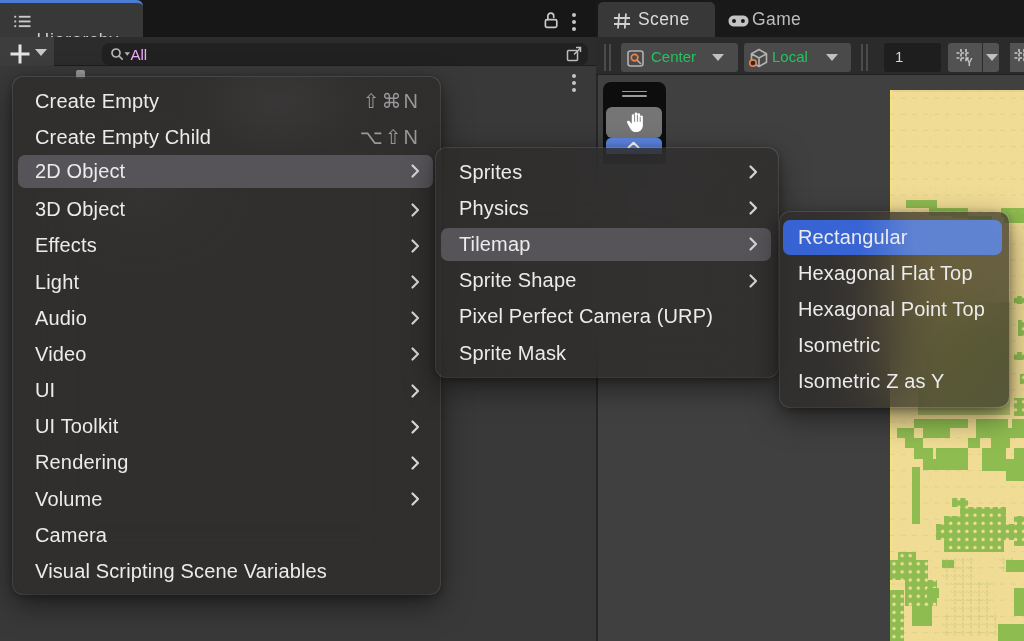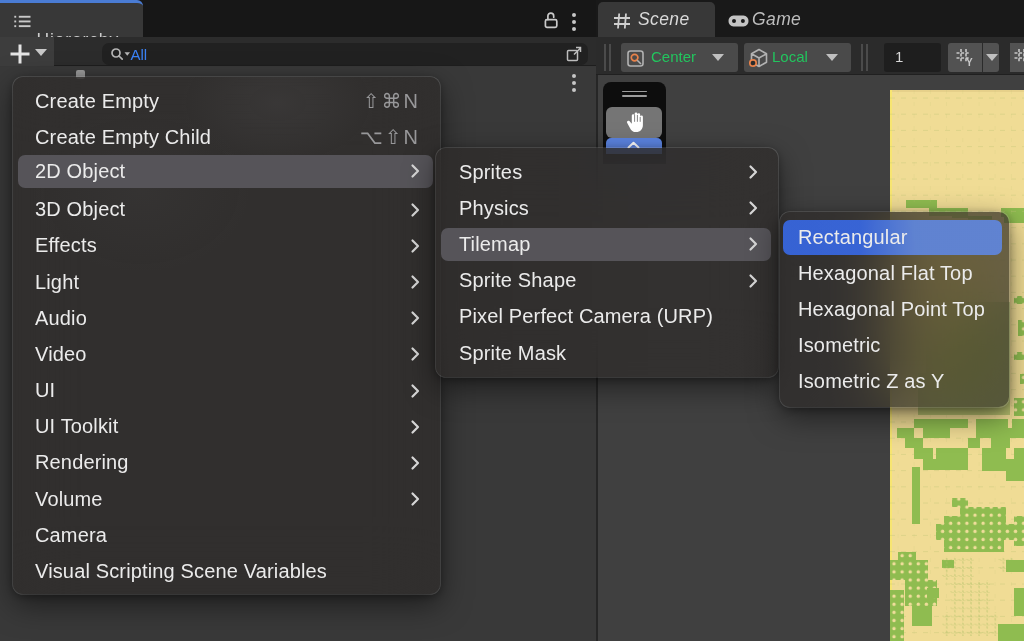--- a/index.html
+++ b/index.html
@@ -15,27 +15,27 @@
 #lock { left:543px; top:11px; }
 .kebab { width:5px; }
 .kebab i { display:block; width:4.2px; height:4.2px; border-radius:50%; background:#c6c6c6; margin-bottom:2.9px; }
 #kebab1 { left:572px; top:13px; }
 #kebab2 { left:572px; top:74px; }
 
 #ltoolbar { left:0; top:37px; width:596px; height:29px; background:#2c2c2c; border-bottom:1px solid #1e1e1e; }
 #plusbtn { left:0; top:0px; width:54px; height:29px; background:#3d3d3d; }
 #plusbtn .c { position:absolute; left:35px; top:12px; width:0; height:0; border-left:6px solid transparent; border-right:6px solid transparent; border-top:7px solid #c8c8c8; }
 #search { left:101.5px; top:5.5px; width:486px; height:22.5px; background:#212121; border-radius:7px; }
-#search .all { position:absolute; left:29px; top:3.5px; font-size:15px; color:#3b82f6; }
+#search .all { position:absolute; left:29px; top:3.5px; font-size:15px; color:#f0abfc; }
 #lcontent { left:0; top:67px; width:596px; height:574px; background:#393939; }
 #hicon { left:76px; top:3px; width:9px; height:9px; background:#9a9a9a; border-radius:2px; }
 
 
 #rpanel { left:596px; top:0; width:428px; height:641px; background:#404040; }
-#rtabbar { left:0; top:0; width:428px; height:37px; background:#191919;font-style:italic; }
+#rtabbar { left:0; top:0; width:428px; height:37px; background:#191919; }
 #rtab { left:2px; top:2px; width:117px; height:35px; background:#383838; border-radius:5px 5px 0 0; }
 #rtab .ttext { position:absolute; left:40px; top:7px; font-size:17.5px; letter-spacing:0.4px; color:#dadada; }
 #gamelab { left:156px; top:9px; font-size:17.5px; letter-spacing:0.4px; color:#bdbdbd; }
 #rtoolbar { left:0; top:37px; width:428px; height:38px; background:#2b2b2b; border-bottom:1px solid #202020; }
 .vsep { top:7px; width:2px; height:27px; background:#4b4b4b; }
 .tbtn { top:6px; height:29px; background:#4a4a4a; border-radius:3px; color:#22c55e; font-size:15px; }
 .tbtn .lbl { position:absolute; top:5px; }
 .caret { width:0; height:0; border-left:6px solid transparent; border-right:6px solid transparent; border-top:7.5px solid #c0c0c0; }
 #numfield { left:288px; top:6px; width:57px; height:29px; background:#1e1e1e; border-radius:3px; }
 #numfield span { position:absolute; left:11px; top:5px; font-size:15px; color:#d8d8d8; }

